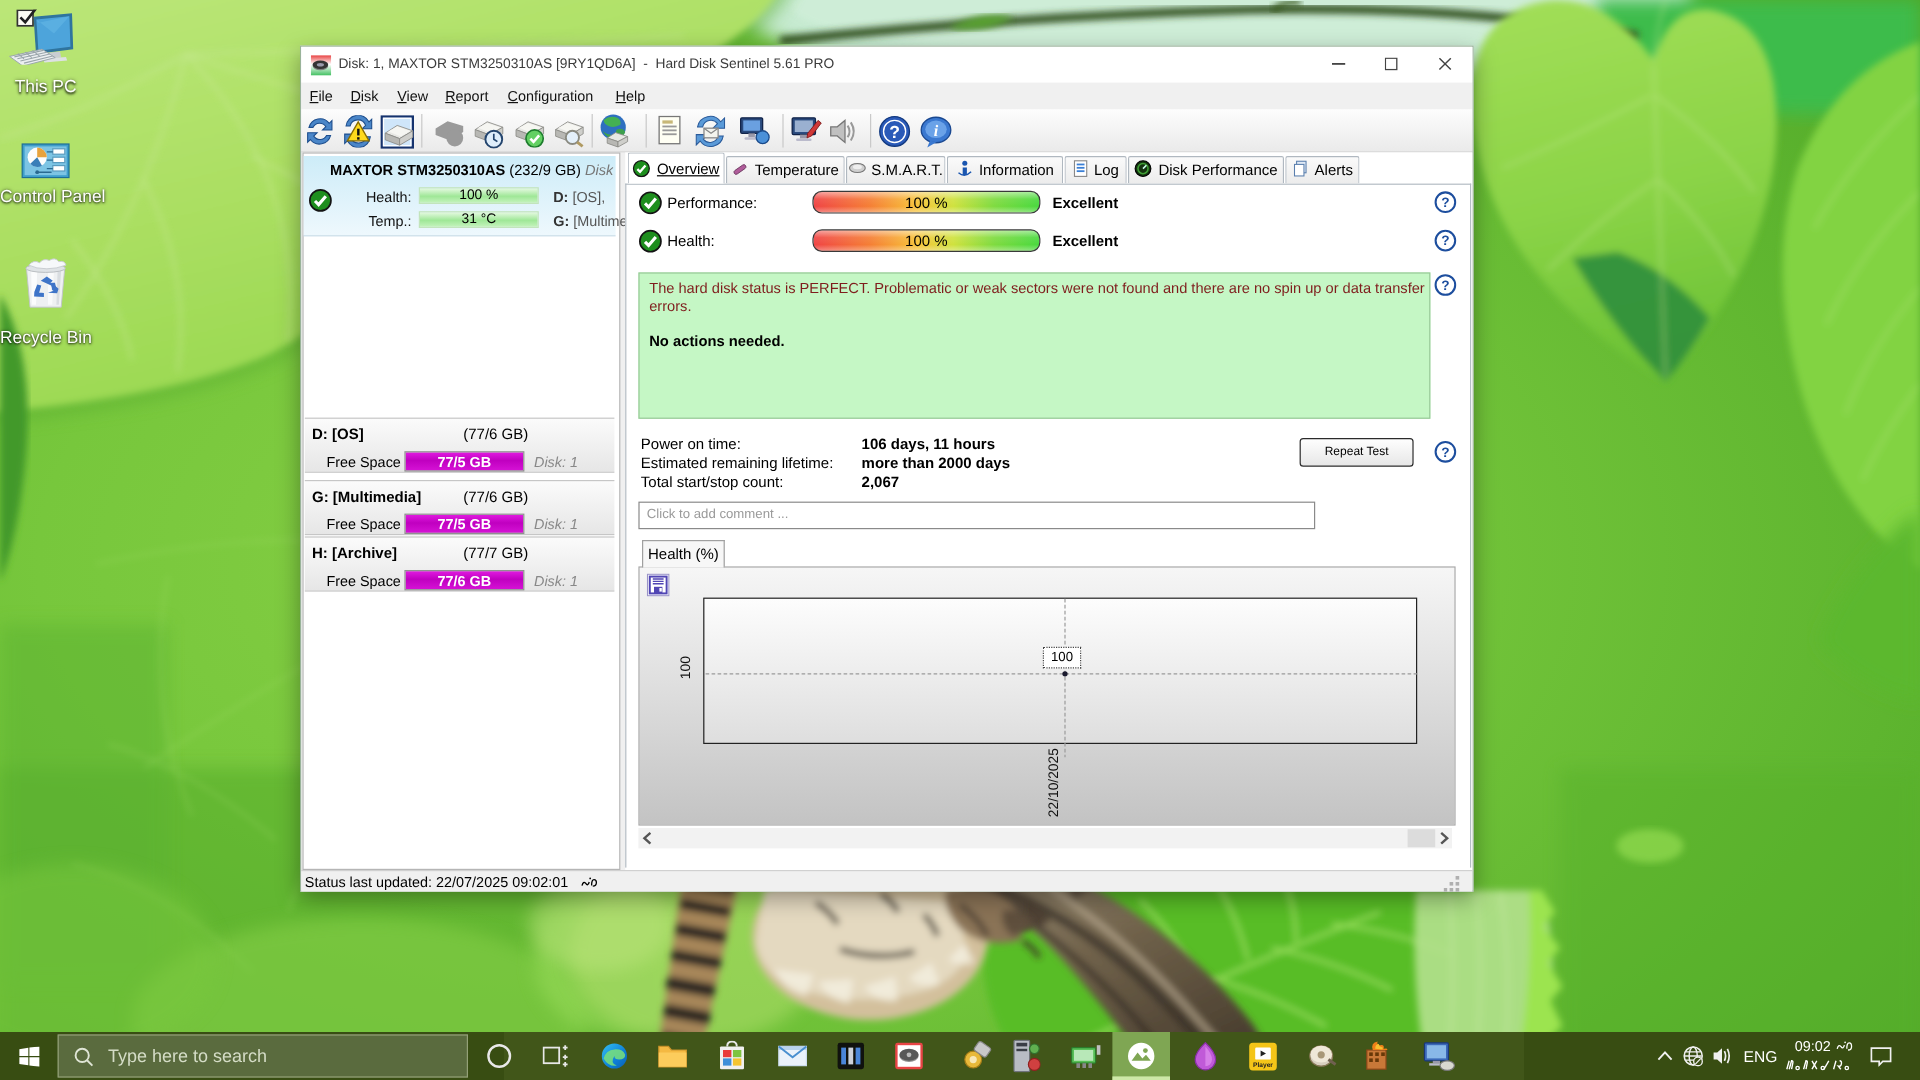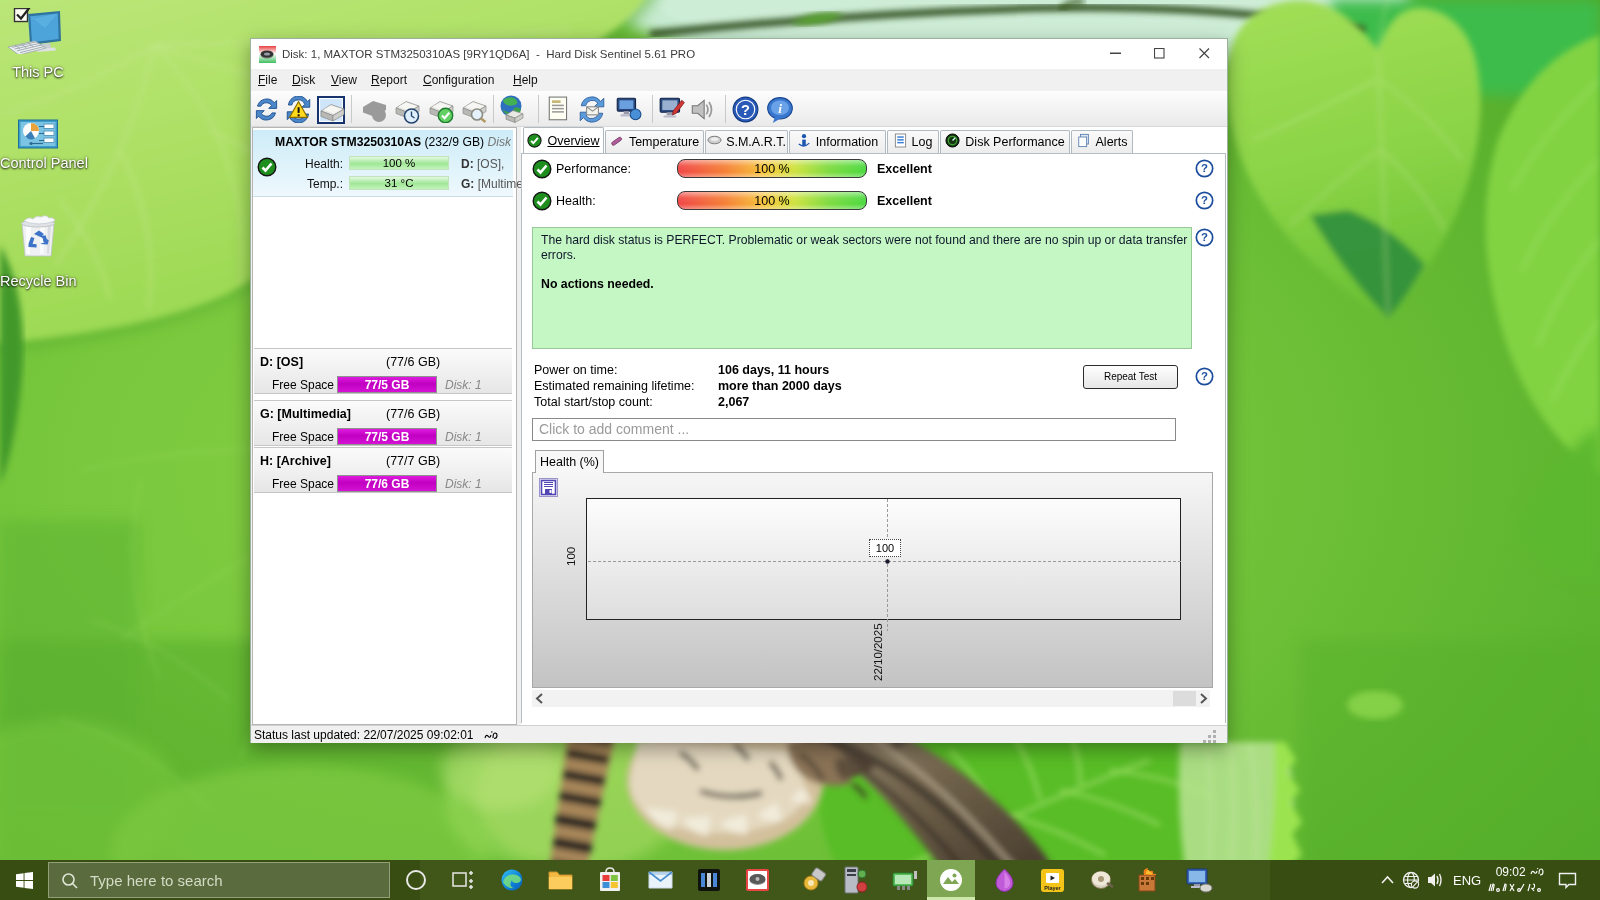--- a/index.html
+++ b/index.html
@@ -456,41 +456,41 @@
         </svg>
       <div class="abs" style="left:35px;top:67px;font-size:12.5px;">Health:</div>
       <div class="abs pctbar" style="left:156px;top:64px;">100 %</div>
       <div class="abs" style="left:356px;top:67px;font-size:12.5px;font-weight:bold;">Excellent</div>
       <svg class="abs qm" style="left:674px;top:64px;" width="19" height="19" viewBox="0 0 20 20">
           <circle cx="10" cy="10" r="8.6" fill="#fff" stroke="#1d4e9e" stroke-width="1.8"></circle>
           <text x="10" y="14.2" text-anchor="middle" font-size="12" font-weight="bold" fill="#1d4e9e" font-family="Liberation Sans">?</text>
         </svg>
 
       <div class="abs" style="left:11px;top:100px;width:660px;height:122px;background:#c5f7c5;border:1px solid #98c898;">
-        <div class="abs" style="left:8px;top:5px;width:650px;font-size:12.2px;color:#0f172a;line-height:15px;">The hard disk status is PERFECT. Problematic or weak sectors were not found and there are no spin up or data transfer errors.</div>
+        <div class="abs" style="left:8px;top:5px;width:650px;font-size:12.2px;color:#7f1d1d;line-height:15px;">The hard disk status is PERFECT. Problematic or weak sectors were not found and there are no spin up or data transfer errors.</div>
         <div class="abs" style="left:8px;top:49px;font-size:12.3px;color:#000;font-weight:bold;">No actions needed.</div>
       </div>
       <svg class="abs qm" style="left:674px;top:101px;" width="19" height="19" viewBox="0 0 20 20">
           <circle cx="10" cy="10" r="8.6" fill="#fff" stroke="#1d4e9e" stroke-width="1.8"></circle>
           <text x="10" y="14.2" text-anchor="middle" font-size="12" font-weight="bold" fill="#1d4e9e" font-family="Liberation Sans">?</text>
         </svg>
 
       <div class="abs" style="left:13px;top:236px;font-size:12.5px;">Power on time:</div>
       <div class="abs" style="left:197px;top:236px;font-size:12.5px;font-weight:bold;">106 days, 11 hours</div>
       <div class="abs" style="left:13px;top:252px;font-size:12.5px;">Estimated remaining lifetime:</div>
       <div class="abs" style="left:197px;top:252px;font-size:12.5px;font-weight:bold;">more than 2000 days</div>
       <div class="abs" style="left:13px;top:268px;font-size:12.5px;">Total start/stop count:</div>
       <div class="abs" style="left:197px;top:268px;font-size:12.5px;font-weight:bold;">2,067</div>
       <div class="abs" style="left:562px;top:238px;width:95px;height:24px;background:linear-gradient(#fefefe,#e7e7e7);border:1px solid #2b2b2b;border-radius:3px;font-size:10px;text-align:center;line-height:22px;">Repeat Test</div>
       <svg class="abs qm" style="left:674px;top:240px;" width="19" height="19" viewBox="0 0 20 20">
           <circle cx="10" cy="10" r="8.6" fill="#fff" stroke="#1d4e9e" stroke-width="1.8"></circle>
           <text x="10" y="14.2" text-anchor="middle" font-size="12" font-weight="bold" fill="#1d4e9e" font-family="Liberation Sans">?</text>
         </svg>
 
-      <div class="abs" style="left:11px;top:291px;width:644px;height:23px;background:#fff;border:1px solid #8a8a8a;font-size:14px;color:#9a9a9a;line-height:21px;padding-left:6px;">Click to add comment ...</div>
+      <div class="abs" style="left:11px;top:291px;width:564px;height:23px;background:#fff;border:1px solid #8a8a8a;font-size:11px;color:#9a9a9a;line-height:21px;padding-left:6px;">Click to add comment ...</div>
 
       <div class="abs" style="left:14px;top:323px;width:69px;height:23px;background:#f7f7f7;border:1px solid #a0a0a0;border-bottom:none;font-size:12.5px;text-align:center;line-height:22px;z-index:2;">Health (%)</div>
       <div class="abs" style="left:11px;top:345px;width:681px;height:216px;background:linear-gradient(#f6f6f6,#c3c3c3);border:1px solid #a8a8a8;">
         <svg class="abs" style="left:6px;top:5px;" width="19" height="19" viewBox="0 0 19 19">
           <rect x="0.5" y="0.5" width="18" height="18" fill="#f2f2fa" stroke="#9a94c8" stroke-width="1"></rect>
           <rect x="2.5" y="2.5" width="14" height="14" fill="#fff" stroke="#5146b4" stroke-width="1.6"></rect>
           <path d="M5,4.5 h9 M5,6.5 h9 M5,8.5 h9" stroke="#5146b4" stroke-width="1.2"></path>
           <rect x="6" y="11" width="7" height="6" fill="#5146b4"></rect>
           <rect x="10.5" y="12" width="2" height="3" fill="#fff"></rect>
         </svg>

